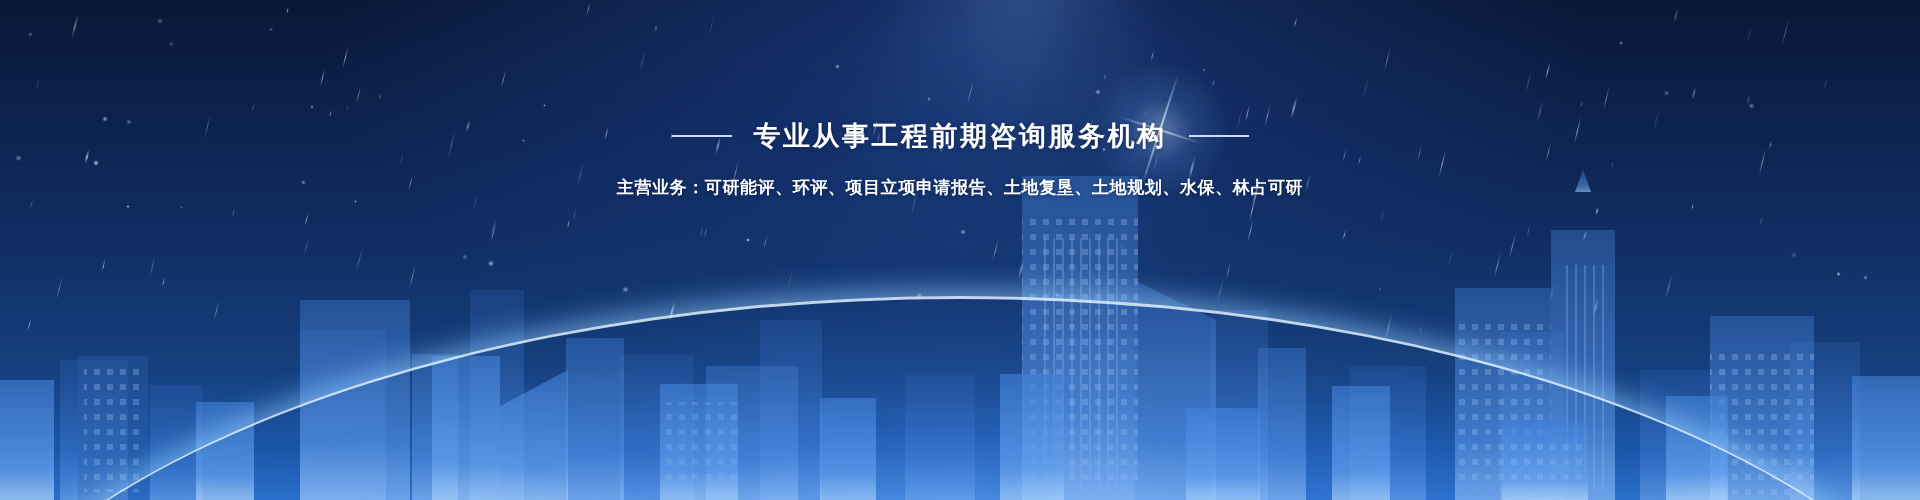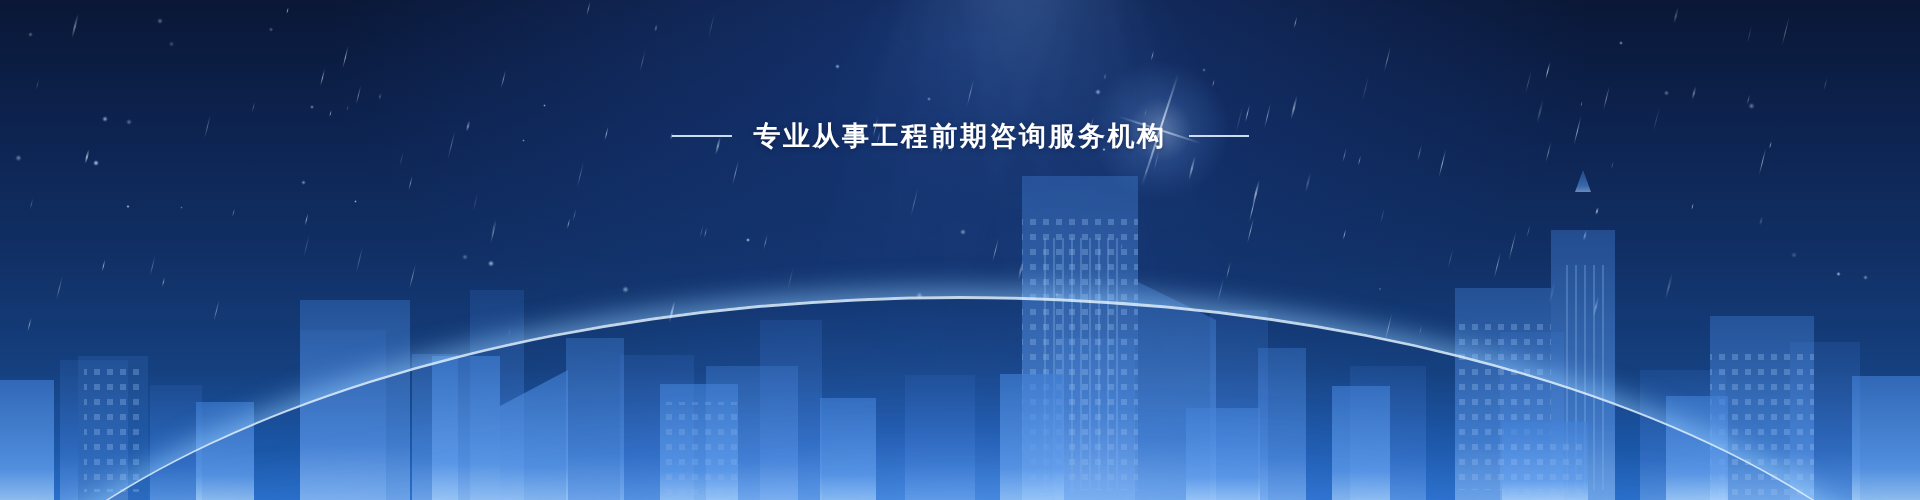--- a/index.html
+++ b/index.html
@@ -396,15 +396,16 @@
 
   <div class="content">
 
 
     <div class="sub-row">
       <span class="sub-rule"></span>
       <span class="subhead">专业从事工程前期咨询服务机构</span>
       <span class="sub-rule"></span>
     </div>
 
+    <div class="tagline">主营业务：可研能评、环评、项目立项申请报告、土地复垦、土地规划、水保、林占可研</div>
   </div>
 
 </div>
 
 </body></html>

